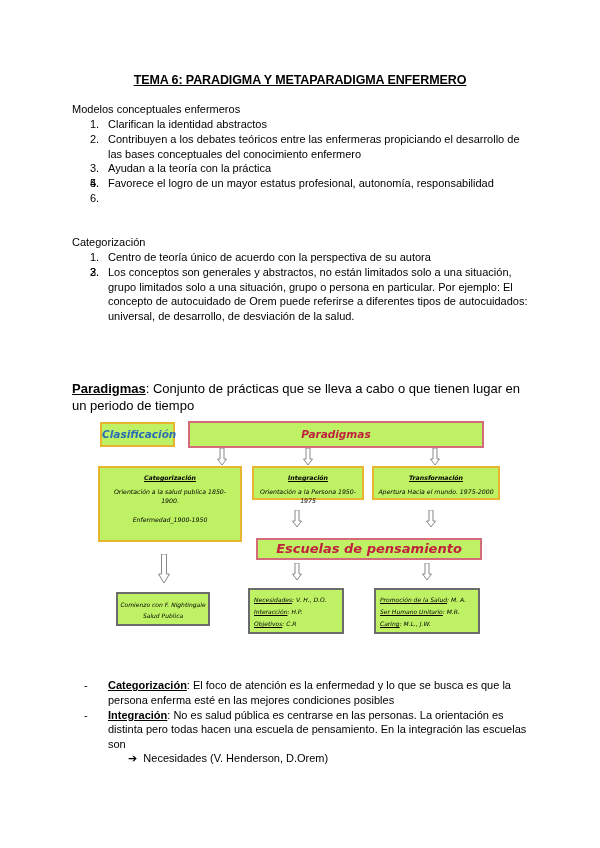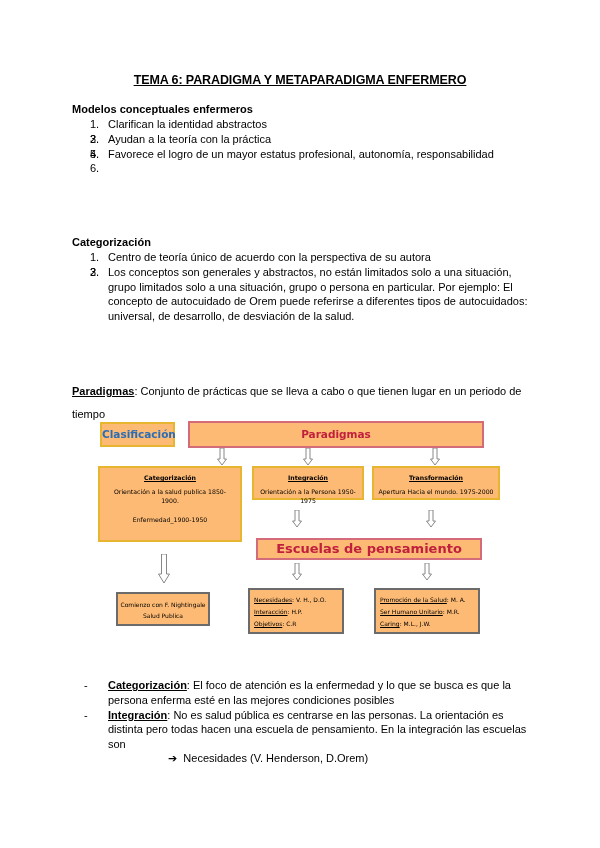--- a/index.html
+++ b/index.html
@@ -1,31 +1,31 @@
 <!DOCTYPE html>
 <html><head>
 <meta charset="utf-8">
 <style>
   html, body { margin: 0; padding: 0; background: #ffffff; }
   body { width: 600px; height: 848px; position: relative; overflow: hidden;
          font-family: "Liberation Sans", sans-serif; color: #000; font-size: 11px; }
   .page { position: absolute; left: 0; top: 0; width: 600px; height: 632px; }
   .title { position: absolute; top: 73px; left: 0; width: 600px; text-align: center;
            font-weight: bold; font-size: 12.5px; text-decoration: underline; letter-spacing: -0.1px; }
-  .section-head { position: absolute; left: 72px; font-weight: bold; font-size: 11px; }
+  .section-head { position: absolute; left: 72px; font-weight: normal; font-size: 11px; }
   ol.list { position: absolute; left: 72px; width: 460px; margin: 0; padding: 0; list-style: none; }
   ol.list li { position: relative; padding-left: 36px; line-height: 14.8px; font-size: 11px; }
   ol.list li .num { position: absolute; left: 18px; }
-  .para { position: absolute; left: 72px; width: 462px; line-height: 23px; font-size: 11px; }
+  .para { position: absolute; left: 72px; width: 462px; line-height: 17px; font-size: 13px; }
   .u-bold { font-weight: bold; text-decoration: underline; }
 
   
   .diagram { position: absolute; left: 96px; top: 418px; width: 420px; height: 210px;
              font-family: "DejaVu Sans", sans-serif; }
-  .box { position: absolute; box-sizing: border-box; background: #fdba74; text-align: center; }
+  .box { position: absolute; box-sizing: border-box; background: #bef264; text-align: center; font-style: italic; }
   .gold { border: 2px solid #e8b531; }
   .red { border: 2px solid #d36b7a; }
   .grey { border: 2px solid #6b6b6b; }
   .clasif { left: 4px; top: 4px; width: 75px; height: 25px; color: #2a6db5; font-weight: bold;
             font-size: 10.5px; line-height: 21px; }
   .paradigmas { left: 92px; top: 3px; width: 296px; height: 27px; color: #c0203d; font-weight: bold;
                 font-size: 10.5px; line-height: 23px; }
   .cat { left: 2px; top: 48px; width: 144px; height: 76px; font-size: 6.2px; padding-top: 6px; }
   .integ { left: 156px; top: 48px; width: 112px; height: 34px; font-size: 6.2px; padding-top: 6px; }
   .trans { left: 276px; top: 48px; width: 128px; height: 34px; font-size: 6.2px; padding-top: 6px; }
@@ -48,21 +48,21 @@
 </head>
 <body>
 
 <div class="page">
 
   <div class="title">TEMA 6: PARADIGMA Y METAPARADIGMA ENFERMERO</div>
 
   <div class="section-head" style="top:103px;">Modelos conceptuales enfermeros</div>
   <ol class="list" style="top:117px;">
     <li><span class="num">1.</span><span>Clarifican la identidad abstractos</span></li>
-    <li><span class="num">2.</span></li>
+    <li><span class="num">2.</span><span>Contribuyen a los debates teóricos entre las enfermeras propiciando el desarrollo de las bases conceptuales del conocimiento enfermero</span></li>
     <li><span class="num">3.</span><span>Ayudan a la teoría con la práctica</span></li>
     <li><span class="num">4.</span></li>
     <li><span class="num">5.</span><span>Favorece el logro de un mayor estatus profesional, autonomía, responsabilidad</span></li>
     <li><span class="num">6.</span></li>
   </ol>
 
   <div class="section-head" style="top:236px;">Categorización</div>
   <ol class="list" style="top:250px;">
     <li><span class="num">1.</span><span>Centro de teoría único de acuerdo con la perspectiva de su autora</span></li>
     <li><span class="num">2.</span></li>
@@ -150,17 +150,17 @@
       <div><span class="ul">Ser Humano Unitario</span><span>: M.R.</span></div>
       <div><span class="ul">Caring</span><span>: M.L., J.W.</span></div>
     </div>
   </div>
 
   <ul class="dash" style="top:678px;">
     <li><span class="dashmark">-</span><span class="u-bold">Categorización</span><span>: El foco de atención es la enfermedad y lo que se busca es que la persona enferma esté en las mejores condiciones posibles</span></li>
     <li><span class="dashmark">-</span><span class="u-bold">Integración</span><span>: No es salud pública es centrarse en las personas. La orientación es distinta pero todas hacen una escuela de pensamiento. En la integración las escuelas son</span></li>
   </ul>
 
-  <div class="sub" style="top:752px;margin-left:40px;">
+  <div class="sub" style="top:752px;">
     <span>➔</span>&nbsp;&nbsp;<span>Necesidades (V. Henderson, D.Orem)</span>
   </div>
 
 </div>
 
 </body></html>

